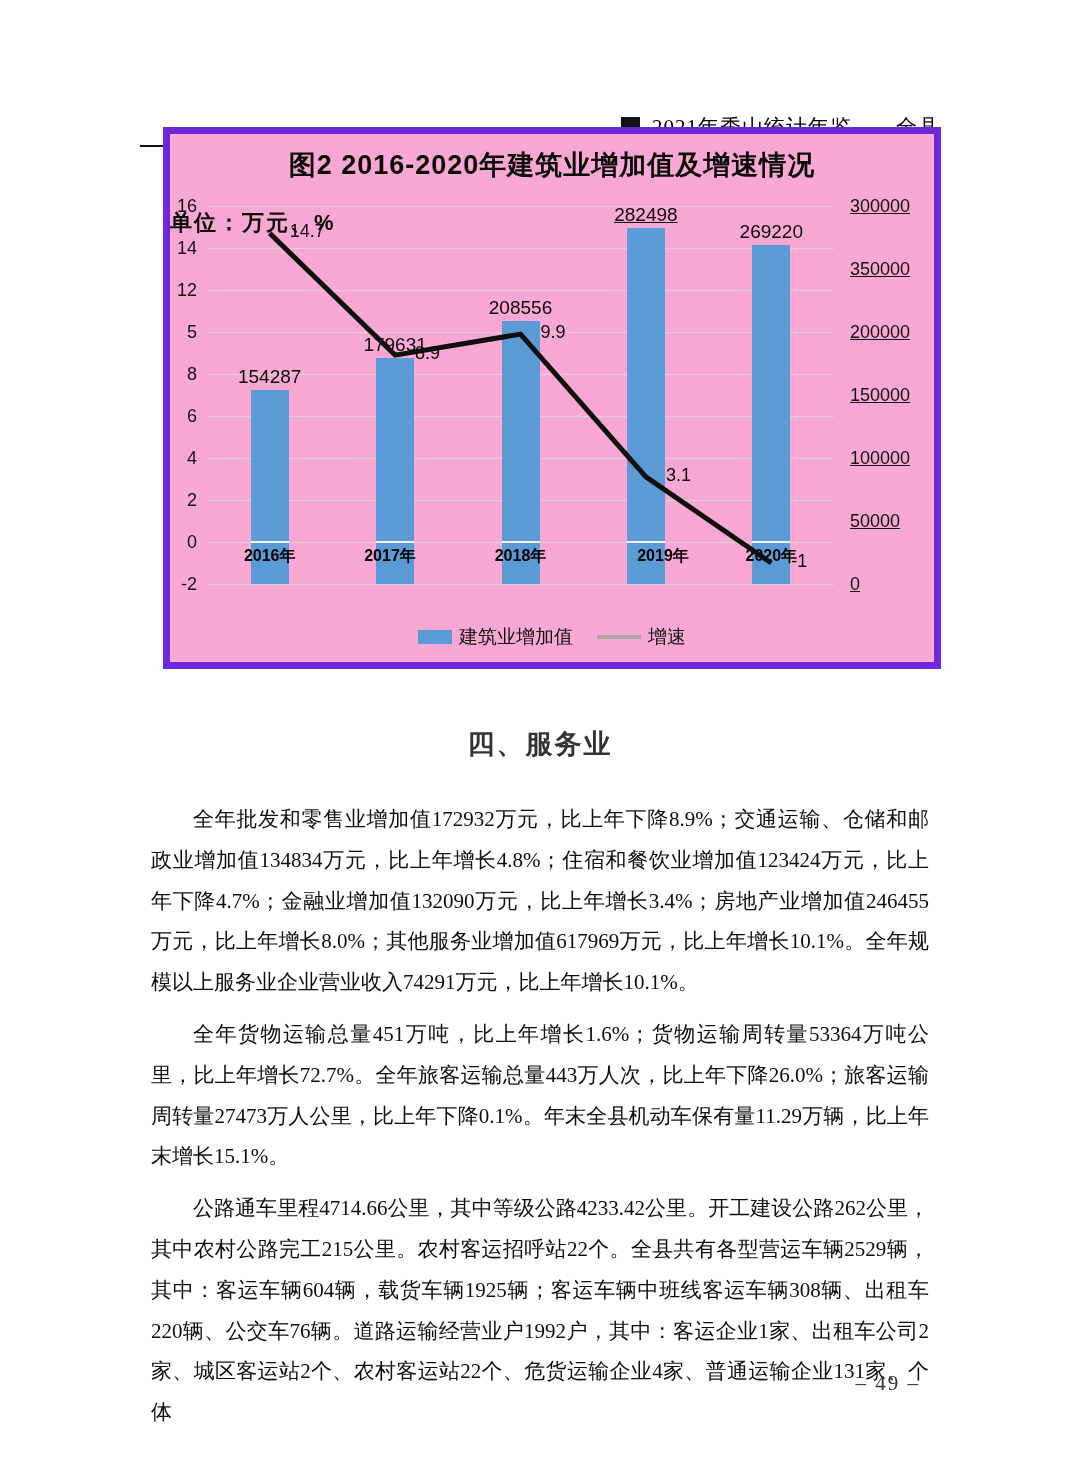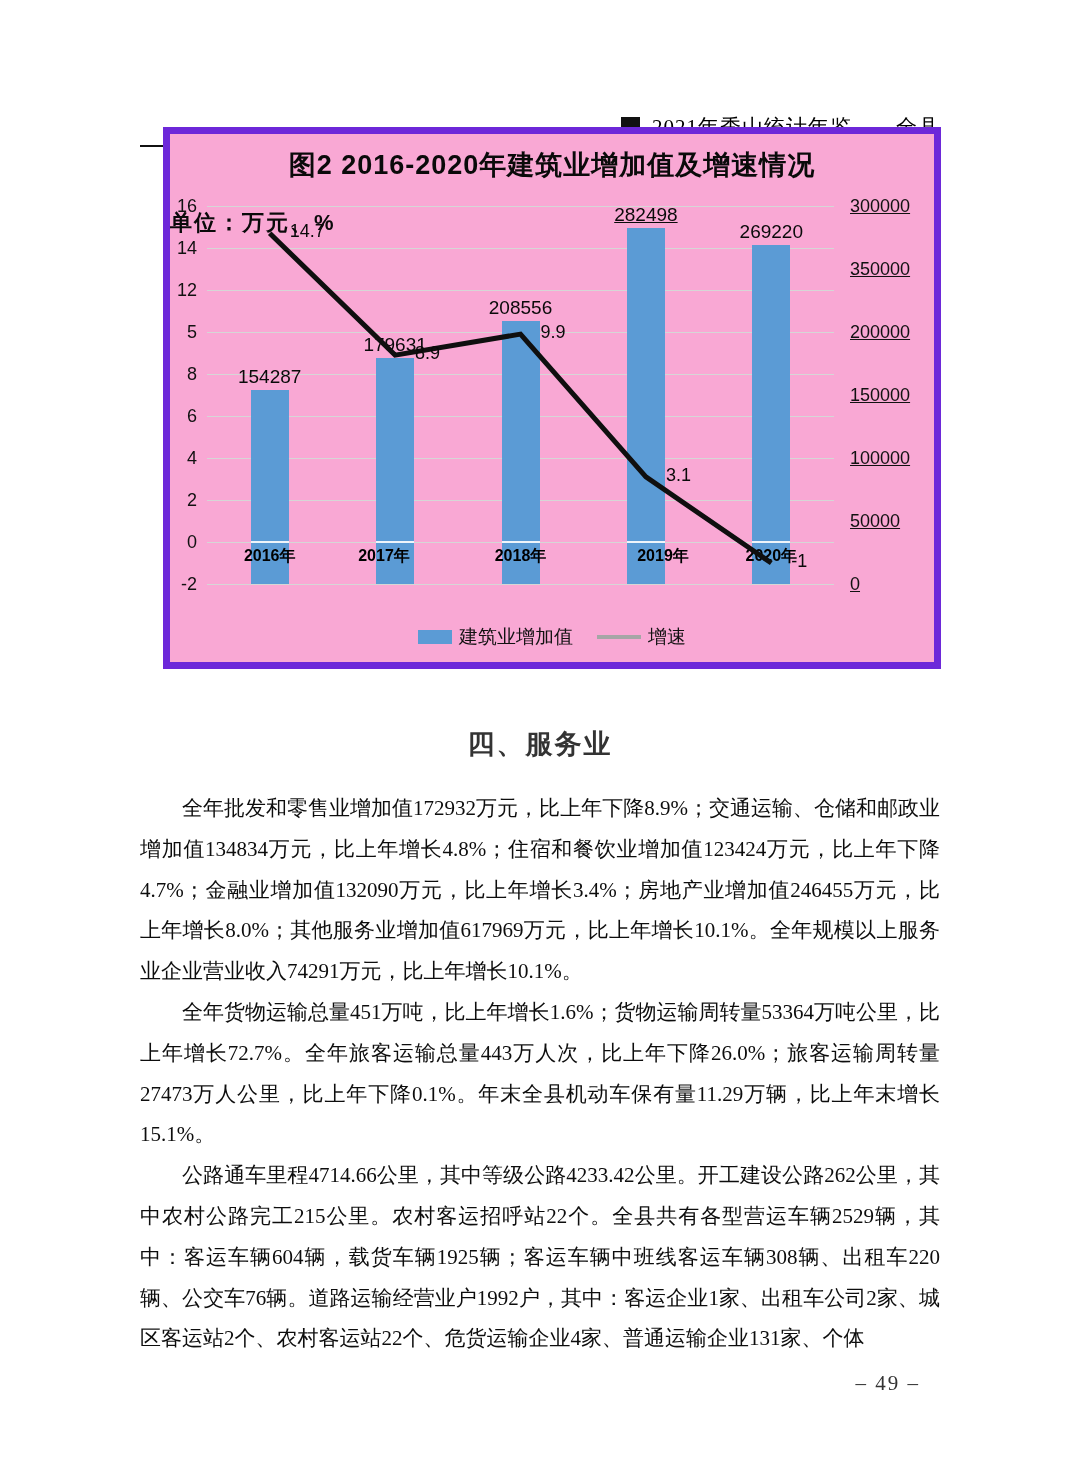--- a/index.html
+++ b/index.html
@@ -54,21 +54,21 @@
   .sec-heading{
     position:absolute;left:140px;top:726px;width:800px;margin:0;
     text-align:center;font-family:"Liberation Sans","DejaVu Sans",sans-serif;
     font-size:27px;font-weight:bold;color:#333;letter-spacing:2px;
   }
   
   .body-text{
     position:absolute;left:140px;top:788px;width:800px;
     font-size:21px;line-height:40.8px;text-align:justify;color:#0d0d0d;
   }
-  .body-text p{margin:0;text-indent:2em;}
+  .body-text p{margin:11px;text-indent:2em;}
   
   .pagenum{
     position:absolute;left:140px;top:1371px;width:780px;
     text-align:right;font-size:21px;color:#333;letter-spacing:2px;
   }
 </style>
 </head>
 <body>
 
 <div class="page">
@@ -110,21 +110,21 @@
         <div class="ytick right" style="top: 305px;">50000</div>
         <div class="ytick right" style="top: 368px;">0</div>
         <div class="bar" style="left: 43.7px; top: 183.598px; width: 38px; height: 194.402px; background: rgb(91, 155, 213);"></div>
         <div class="bar-label" style="left: 2.7px; top: 159.598px;">154287</div>
         <div class="zeroline" style="left: 43.7px; top: 335px; width: 38px;"></div>
         <div class="xlabel" style="left: 2.7px; top: 340px;">2016年</div>
         <div class="line-label" style="left: 82.7px; top: 15.3px;">14.7</div>
         <div class="bar" style="left: 169.1px; top: 151.665px; width: 38px; height: 226.335px; background: rgb(91, 155, 213);"></div>
         <div class="bar-label" style="left: 128.1px; top: 127.665px;">179631</div>
         <div class="zeroline" style="left: 169.1px; top: 335px; width: 38px;"></div>
-        <div class="xlabel" style="left: 117px; top: 340px;">2017年</div>
+        <div class="xlabel" style="left: 123px; top: 340px;">2017年</div>
         <div class="line-label" style="left: 208.1px; top: 137.1px;">8.9</div>
         <div class="bar" style="left: 294.5px; top: 115.219px; width: 38px; height: 262.781px; background: rgb(91, 155, 213);"></div>
         <div class="bar-label" style="left: 253.5px; top: 91.2194px;">208556</div>
         <div class="zeroline" style="left: 294.5px; top: 335px; width: 38px;"></div>
         <div class="xlabel" style="left: 253.5px; top: 340px;">2018年</div>
         <div class="line-label" style="left: 333.5px; top: 116.1px;">9.9</div>
         <div class="bar" style="left: 419.9px; top: 22.0525px; width: 38px; height: 355.947px; background: rgb(91, 155, 213);"></div>
         <div class="bar-label" style="left: 378.9px; top: -1.94748px; text-decoration: underline;">282498</div>
         <div class="zeroline" style="left: 419.9px; top: 335px; width: 38px;"></div>
         <div class="xlabel" style="left: 396px; top: 340px;">2019年</div>

